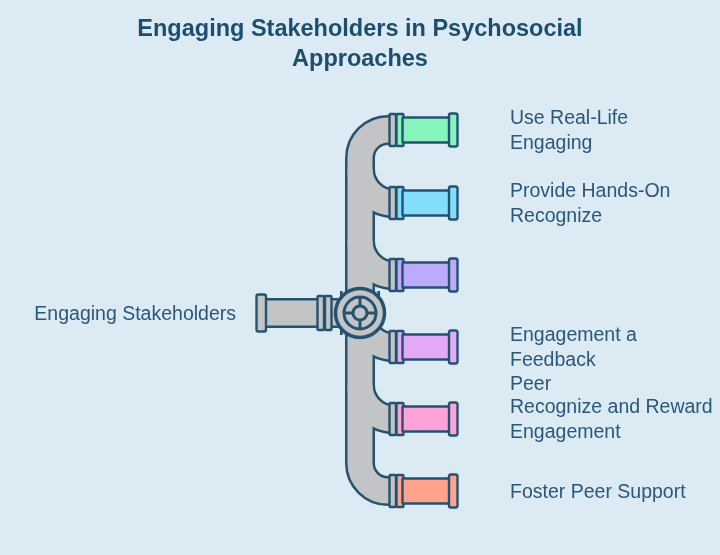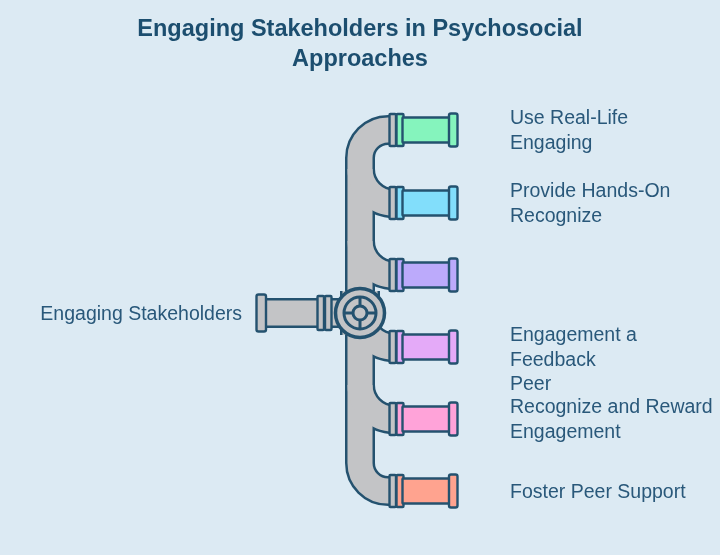--- a/index.html
+++ b/index.html
@@ -19,21 +19,21 @@
   .fill-gray{fill:var(--pipe-gray);}
   .no-fill{fill:none;}
   .spoke{stroke:var(--outline);stroke-width:3;}
 
   .title{
     position:absolute;left:0;top:13px;width:720px;
     text-align:center;color:var(--title-text);
     font-size:23.5px;font-weight:bold;line-height:30px;
   }
   .source-label{
-    position:absolute;left:28px;top:301px;width:214px;
+    position:absolute;left:22px;top:301px;width:214px;
     text-align:right;color:var(--label-text);font-size:19.5px;line-height:24px;
   }
   .item-label{
     position:absolute;left:483px;width:235px;
     color:var(--label-text);font-size:19.5px;line-height:24.5px;
   }
   .item-label span{display:block;margin-left:27px;}
 </style>
 </head>
 <body>

